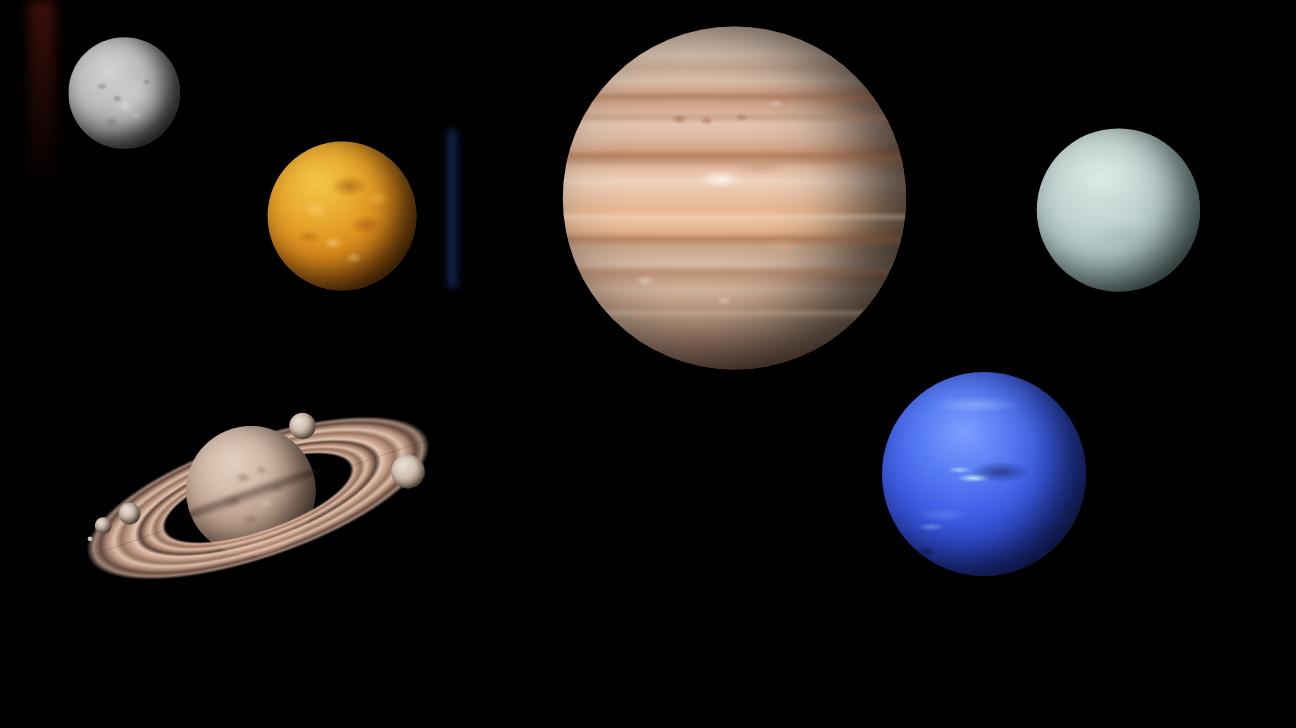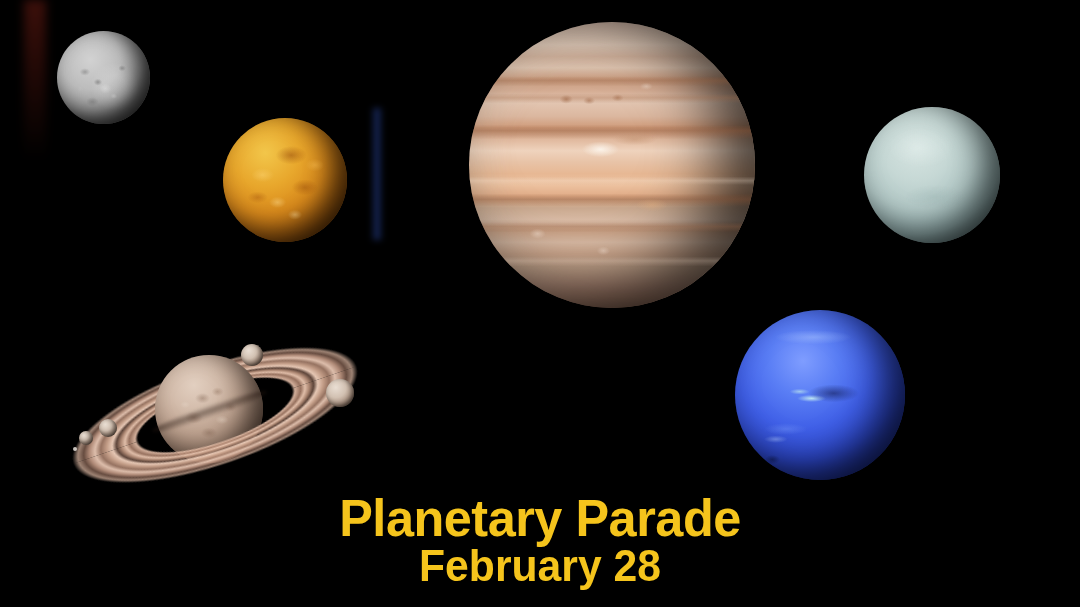--- a/index.html
+++ b/index.html
@@ -301,18 +301,14 @@
       <div class="ring-ellipse"></div>
     </div>
 
     <div class="moon" style="left:181px; top:14px; width:22px; height:22px;"></div>
     <div class="moon" style="left:266px; top:49px; width:28px; height:28px;"></div>
     <div class="moon" style="left:39px; top:89px; width:18px; height:18px;"></div>
     <div class="moon" style="left:19px; top:101px; width:14px; height:14px;"></div>
     <div class="startdot" style="left:13px; top:117px; width:4px; height:4px;"></div>
   </div>
 
-  <div id="title-block">
-    <span id="title-main">Planetary Parade</span>
-    <span id="title-sub">February 28</span>
-  </div>
 
 </div>
 
 </body></html>

